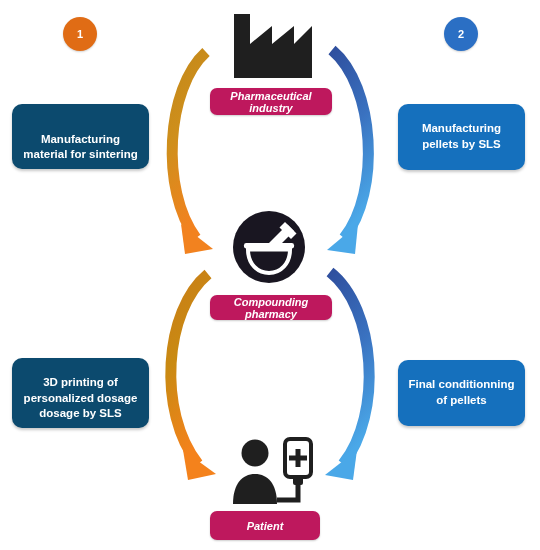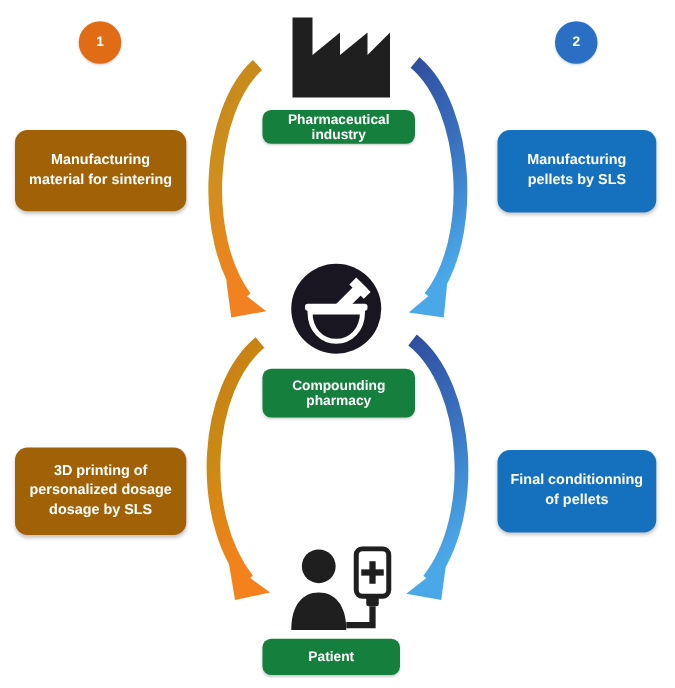--- a/index.html
+++ b/index.html
@@ -44,46 +44,47 @@
     justify-content: center;
     text-align: center;
     color: #ffffff;
     font-size: 11.5px;
     font-weight: bold;
     line-height: 1.35;
     padding: 6px 10px;
     box-sizing: border-box;
     box-shadow: 0 2px 3px rgba(0,0,0,0.22);
   }
-  .side-box-orange { background: #a16207; }
+  .side-box-orange { background: #0c4a6e; align-items: flex-end; }
   .side-box-blue   { background: #1570bd; }
 
   .box-sintering     { left: 12px;  top: 104px; width: 137px; height: 65px; }
   .box-3dprint       { left: 12px;  top: 358px; width: 137px; height: 70px; }
   .box-pellets       { left: 398px; top: 104px; width: 127px; height: 66px; }
   .box-conditionning { left: 398px; top: 360px; width: 127px; height: 66px; }
 
   
   .green-label {
     position: absolute;
-    background: #15803d;
+    background: #be185d;
     border-radius: 7px;
     display: flex;
     align-items: center;
     justify-content: center;
     color: #ffffff;
     font-size: 11px;
     font-weight: bold;
     text-align: center;
     box-sizing: border-box;
     padding: 4px 4px;
     box-shadow: 0 1px 2px rgba(0,0,0,0.2);
+    font-style: italic;
   }
   .label-industry  { left: 210px; top: 88px;  width: 122px; height: 27px; }
-  .label-compound  { left: 210px; top: 295px; width: 122px; height: 39px; }
+  .label-compound  { left: 210px; top: 295px; width: 122px; height: 25px; }
   .label-patient   { left: 210px; top: 511px; width: 110px; height: 29px; }
 
   
   .icon-wrap { position: absolute; }
   .icon-factory  { left: 228px; top: 10px;  width: 88px; height: 72px; }
   .icon-mortar   { left: 232px; top: 210px; width: 74px; height: 74px; }
   .icon-patient  { left: 228px; top: 437px; width: 90px; height: 70px; }
 
   
   .arrow-layer {

